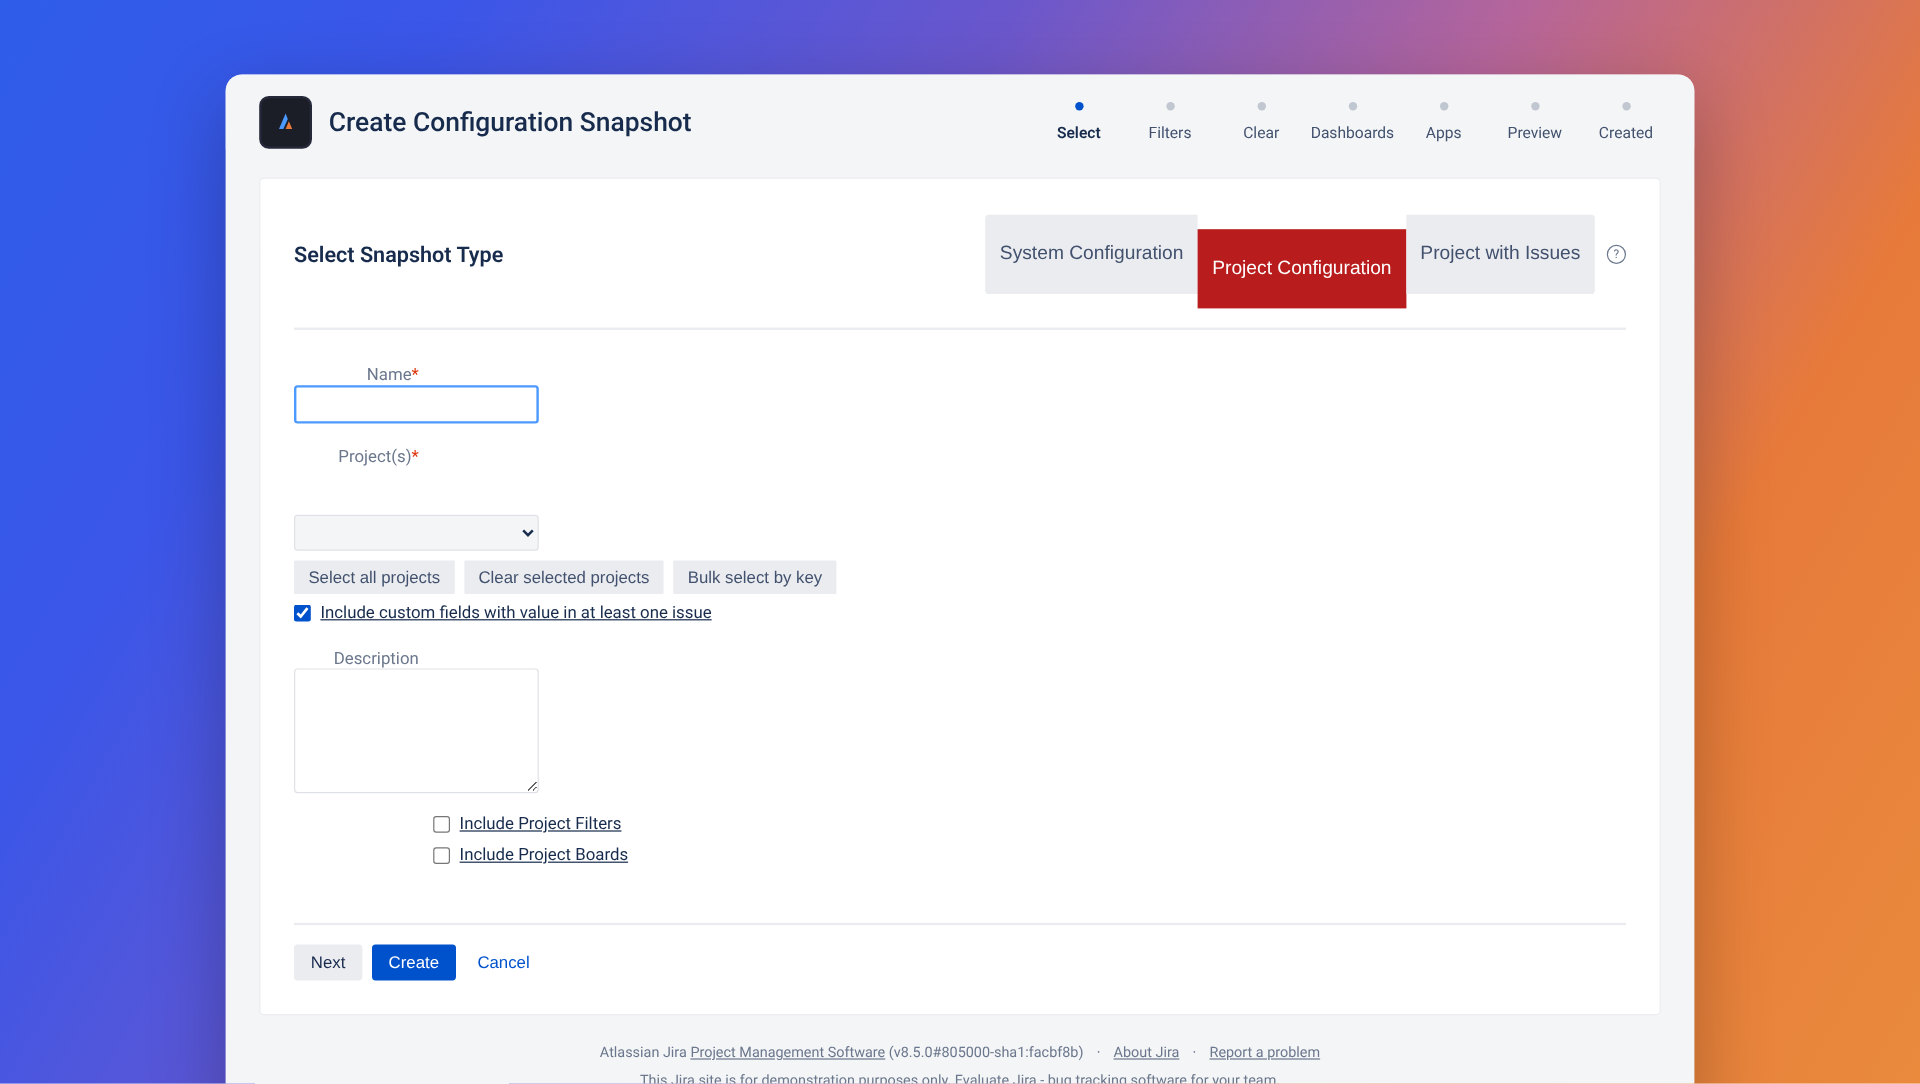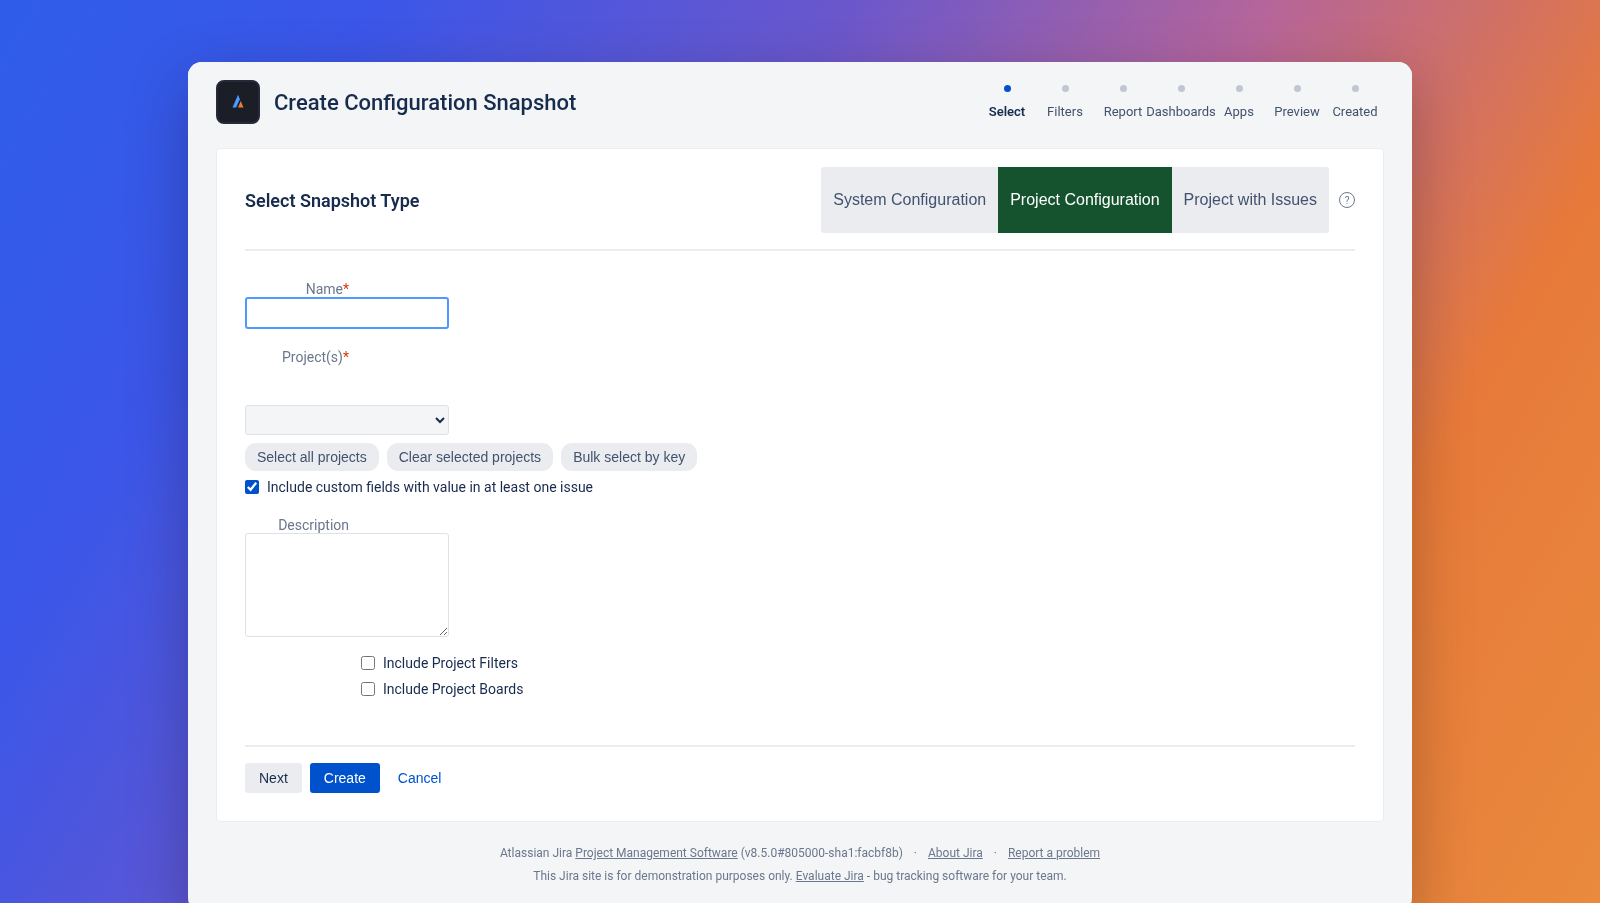--- a/index.html
+++ b/index.html
@@ -41,20 +41,21 @@
   .app-icon svg { display: block; }
   .title {
     font-size: 22px;
     font-weight: 500;
     color: #172b4d;
     margin-left: 4px;
   }
   .stepper {
     margin-left: auto;
     display: flex;
+    gap: 18px;
     align-items: flex-start;
   }
   .step {
     display: flex;
     flex-direction: column;
     align-items: center;
     width: 58px;
     cursor: pointer;
   }
   .step-dot {
@@ -102,22 +103,23 @@
     color: #42526e;
     font-size: 16px;
     padding: 25px 12px;
     border: none;
     cursor: pointer;
     line-height: 1;
   }
   .type-tab.first { border-radius: 3px 0 0 3px; }
   .type-tab.last  { border-radius: 0 3px 3px 0; }
   .type-tab.active {
-    background: #14532d;
+    background: #b91c1c;
     color: #fff;
+    margin-top: 24px;
   }
   .help-icon {
     margin-left: 10px;
     width: 16px; height: 16px;
     border-radius: 50%;
     border: 1.5px solid #6b778c;
     color: #6b778c;
     font-size: 10px;
     display: flex; align-items: center; justify-content: center;
     cursor: pointer;
@@ -164,29 +166,30 @@
     gap: 8px;
     margin-top: 8px;
     margin-bottom: 8px;
   }
   .btn-secondary {
     background: #ebecf0;
     border: none;
     color: #42526e;
     font-size: 14px;
     padding: 6px 12px;
-    border-radius: 11px;
+    border-radius: 1px;
     cursor: pointer;
   }
   .checkbox-row {
     display: flex;
     align-items: center;
     gap: 8px;
     font-size: 14px;
     color: #172b4d;
+    text-decoration: underline;
   }
   .checkbox-row input[type=checkbox] {
     width: 14px; height: 14px;
     accent-color: #0052cc;
   }
   .textarea {
     width: 204px;
     height: 104px;
     border: 1px solid #dfe1e6;
     border-radius: 3px;
@@ -281,21 +284,21 @@
       <div class="step active">
         <div class="step-dot"></div>
         <div class="step-label">Select</div>
       </div>
       <div class="step">
         <div class="step-dot"></div>
         <div class="step-label">Filters</div>
       </div>
       <div class="step">
         <div class="step-dot"></div>
-        <div class="step-label">Report</div>
+        <div class="step-label">Clear</div>
       </div>
       <div class="step">
         <div class="step-dot"></div>
         <div class="step-label">Dashboards</div>
       </div>
       <div class="step">
         <div class="step-dot"></div>
         <div class="step-label">Apps</div>
       </div>
       <div class="step">

